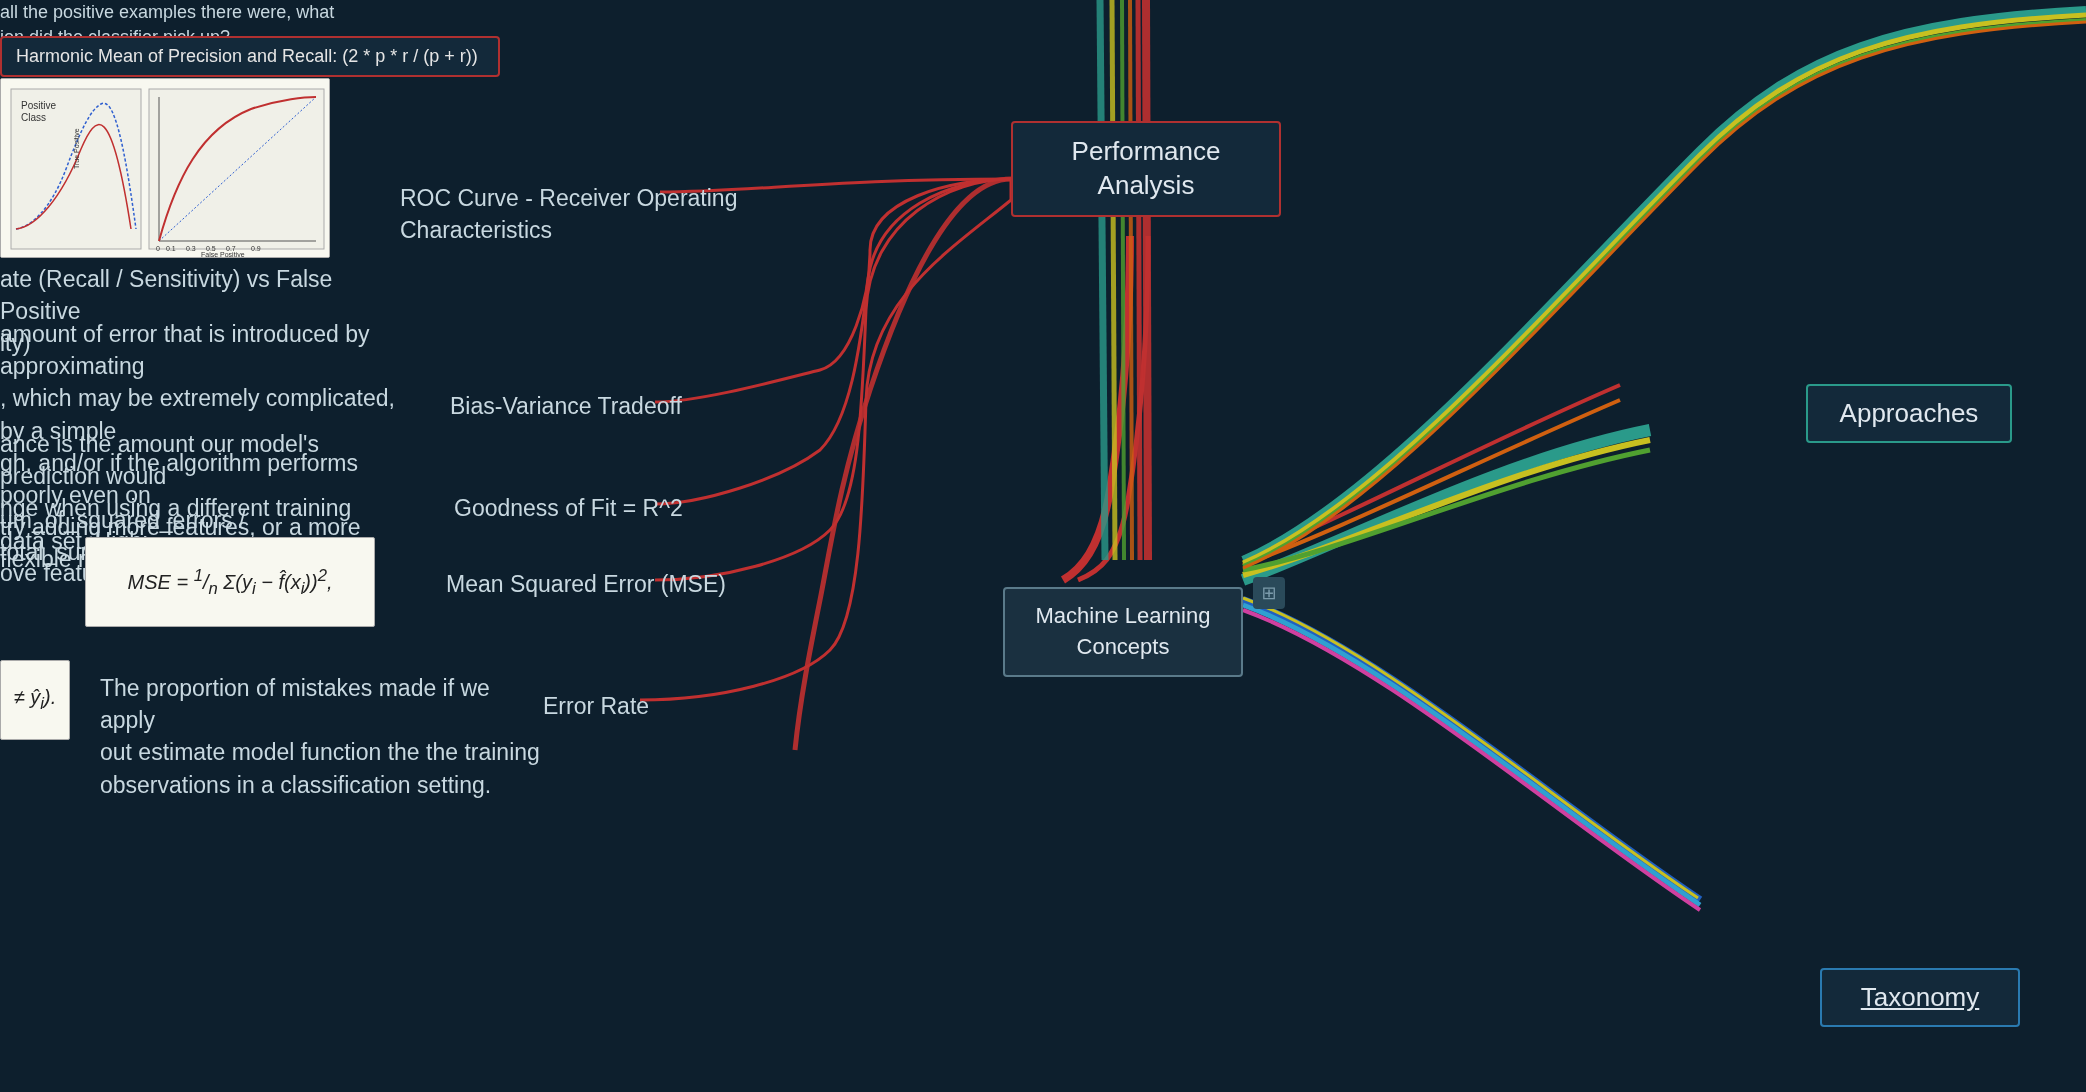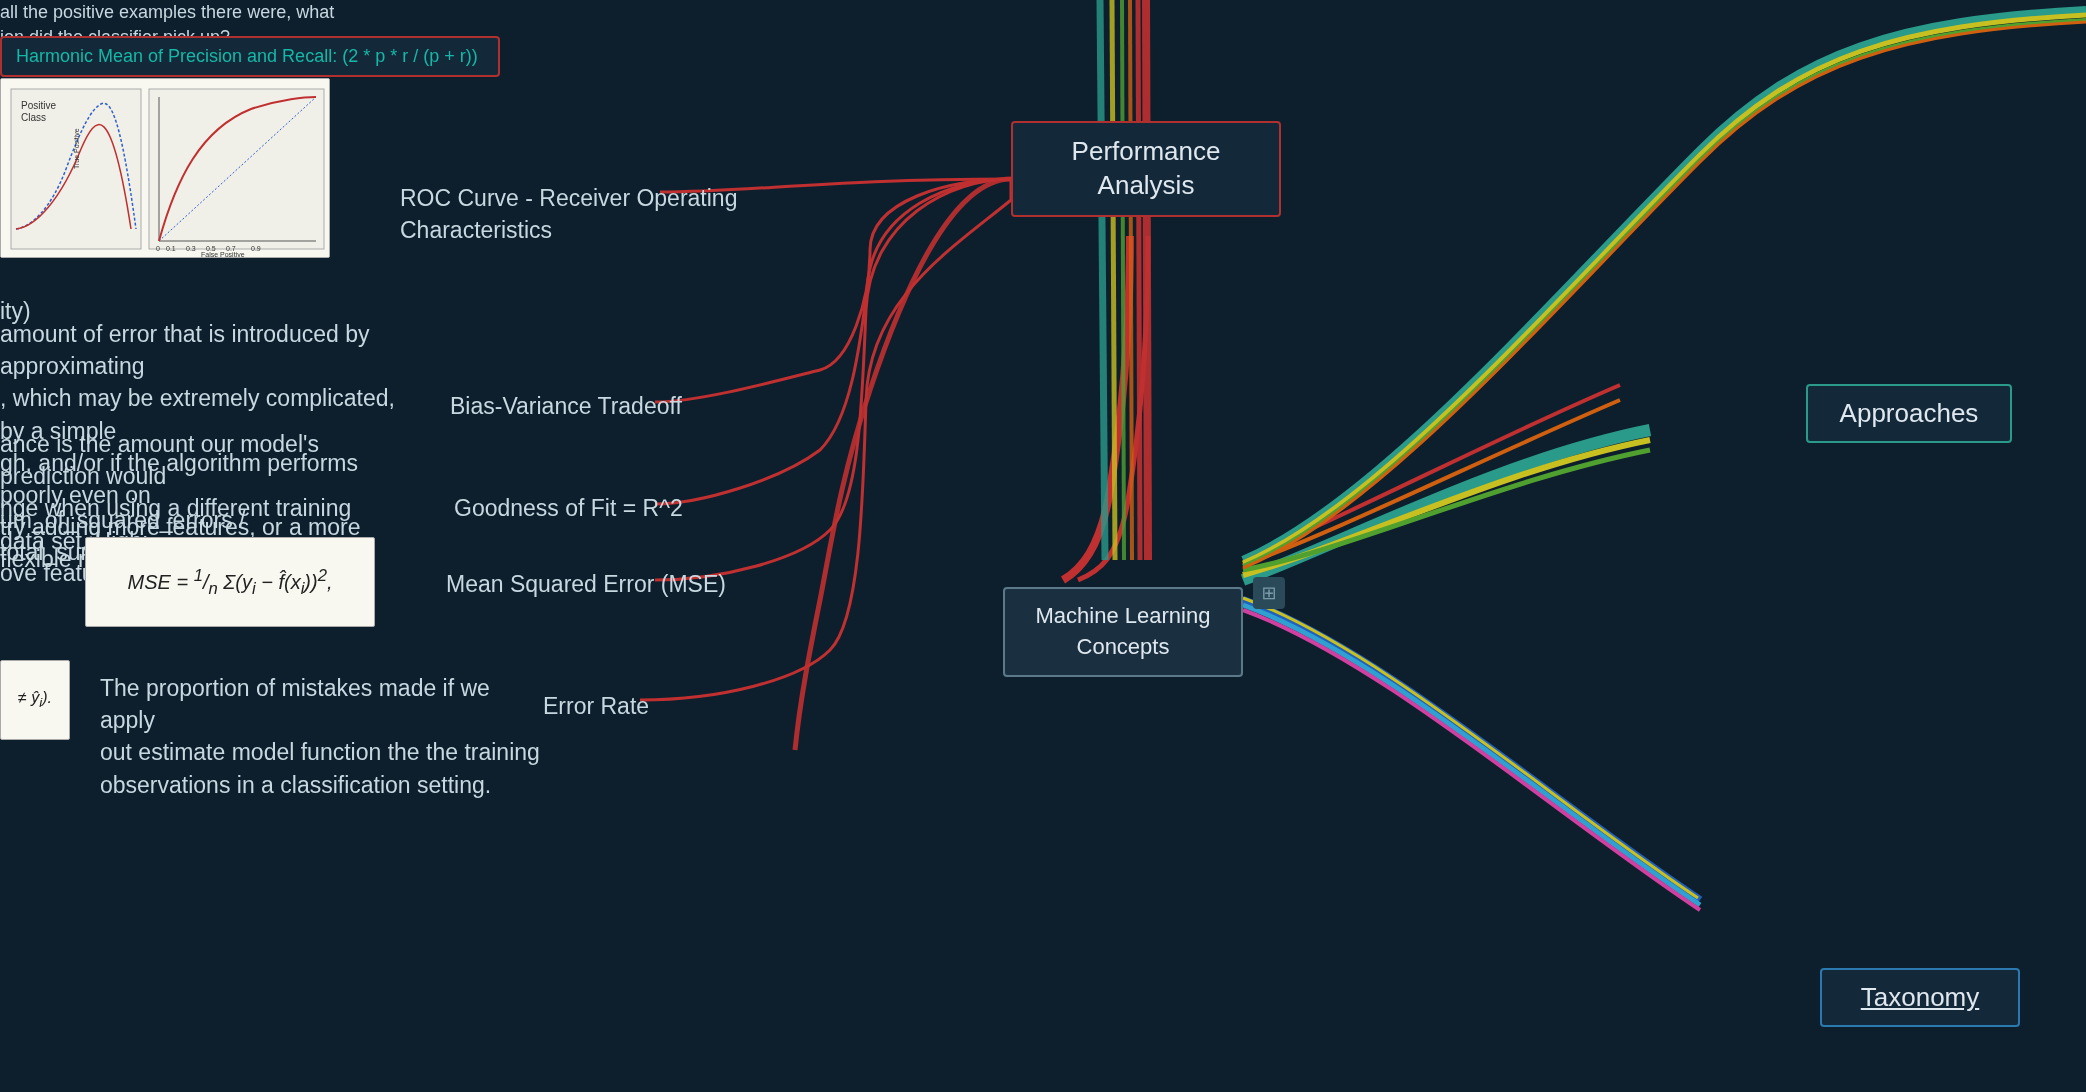--- a/index.html
+++ b/index.html
@@ -197,21 +197,21 @@
   <line x1="1130" y1="0" x2="1132" y2="560" stroke="#d06010" stroke-width="4" opacity="0.8"></line>
   <line x1="1138" y1="0" x2="1140" y2="560" stroke="#c03030" stroke-width="5" opacity="0.9"></line>
   <line x1="1146" y1="0" x2="1148" y2="560" stroke="#c03030" stroke-width="8" opacity="0.9"></line>
 </svg>
 
 <div class="text-node" style="left:0px; top:0px; width:340px; font-size:18px;">
   <span>all the positive examples there were, what</span><br>
   <span>ion did the classifier pick up?</span>
 </div>
 
-<div style="position:absolute; left:0px; top:36px; background:#13293a; border:2px solid #b03030; border-radius:4px; padding:8px 14px; color:#14b8a6; font-size:18px; z-index:10; width:500px;">
+<div style="position:absolute; left:0px; top:36px; background:#13293a; border:2px solid #b03030; border-radius:4px; padding:8px 14px; color:#e5e5e5; font-size:18px; z-index:10; width:500px;">
   <span>Harmonic Mean of Precision and Recall: (2 * p * r / (p + r))</span>
 </div>
 
 <div class="roc-chart">
   <svg width="330" height="180" xmlns="http://www.w3.org/2000/svg">
     <rect width="330" height="180" fill="#f8f8f0"></rect>
 
     <rect x="10" y="10" width="130" height="160" fill="#f0f0e8" stroke="#aaa" stroke-width="1"></rect>
 
     <text x="20" y="30" font-size="10" fill="#333">Positive</text>
@@ -237,21 +237,21 @@
     <text x="185" y="172" font-size="7" fill="#333">0.3</text>
     <text x="205" y="172" font-size="7" fill="#333">0.5</text>
     <text x="225" y="172" font-size="7" fill="#333">0.7</text>
     <text x="250" y="172" font-size="7" fill="#333">0.9</text>
 
     <text x="200" y="178" font-size="7" fill="#333">False Positive</text>
   </svg>
 </div>
 
 <div class="text-node" style="left:0px; top:263px; width:340px;">
-  <br>
+  <span>ate (Recall / Sensitivity) vs False Positive</span><br>
   <span>ity)</span>
 </div>
 
 <div class="text-node" style="left:0px; top:318px; width:395px;">
   <span>amount of error that is introduced by approximating</span><br>
   <span>, which may be extremely complicated, by a simple</span><br>
   <span>gh, and/or if the algorithm performs poorly even on</span><br>
   <span>try adding more features, or a more flexible model.</span>
 </div>
 
@@ -265,21 +265,21 @@
   <span>um_of_squared_errors / total_sum_of_squares(y)</span>
 </div>
 
 <div class="formula-box">
   <span style="font-style:italic; font-size:20px;">
     MSE = <sup>1</sup>/<sub>n</sub> Σ(y<sub>i</sub> − f̂(x<sub>i</sub>))<sup>2</sup>,
   </span>
 </div>
 
 <div class="error-formula-box">
-  <span style="font-size:16px; font-style:italic;">
+  <span style="font-size:20px; font-style:italic;">
     ≠ ŷ<sub>i</sub>).
   </span>
 </div>
 
 <div class="text-node" style="left:100px; top:672px; width:440px;">
   <span>The proportion of mistakes made if we apply</span><br>
   <span>out estimate model function the the training</span><br>
   <span>observations in a classification setting.</span>
 </div>
 

